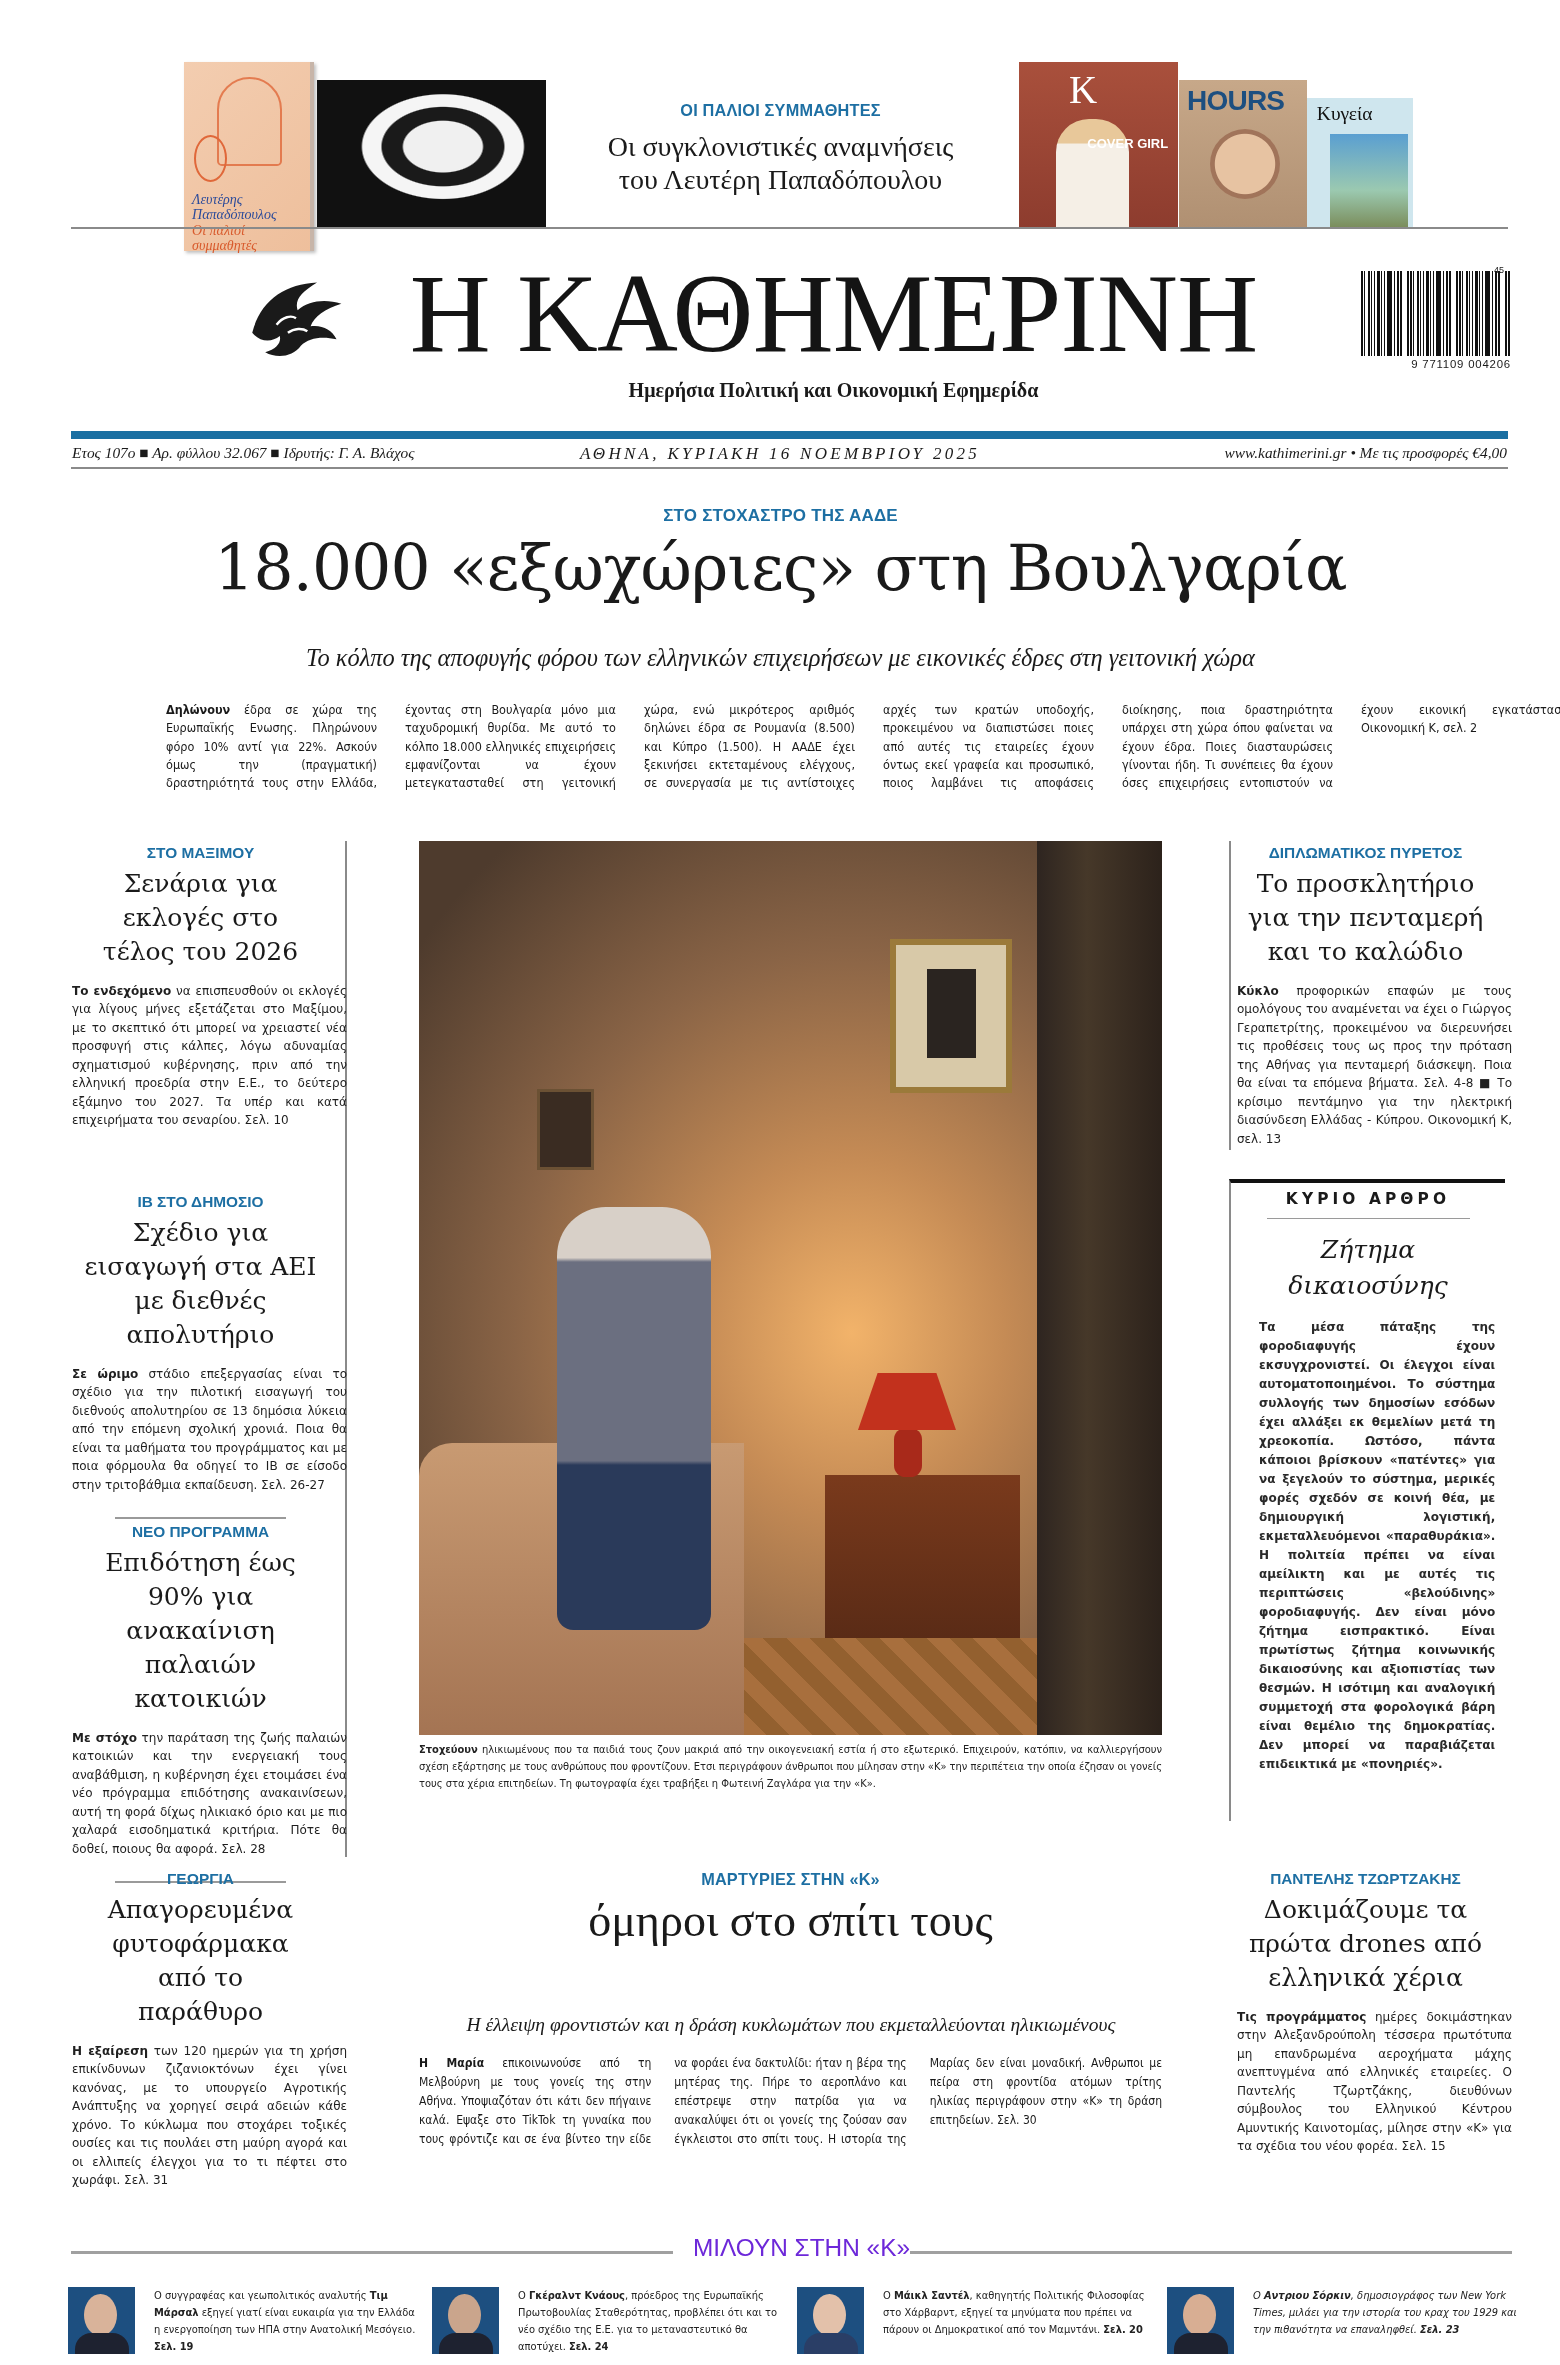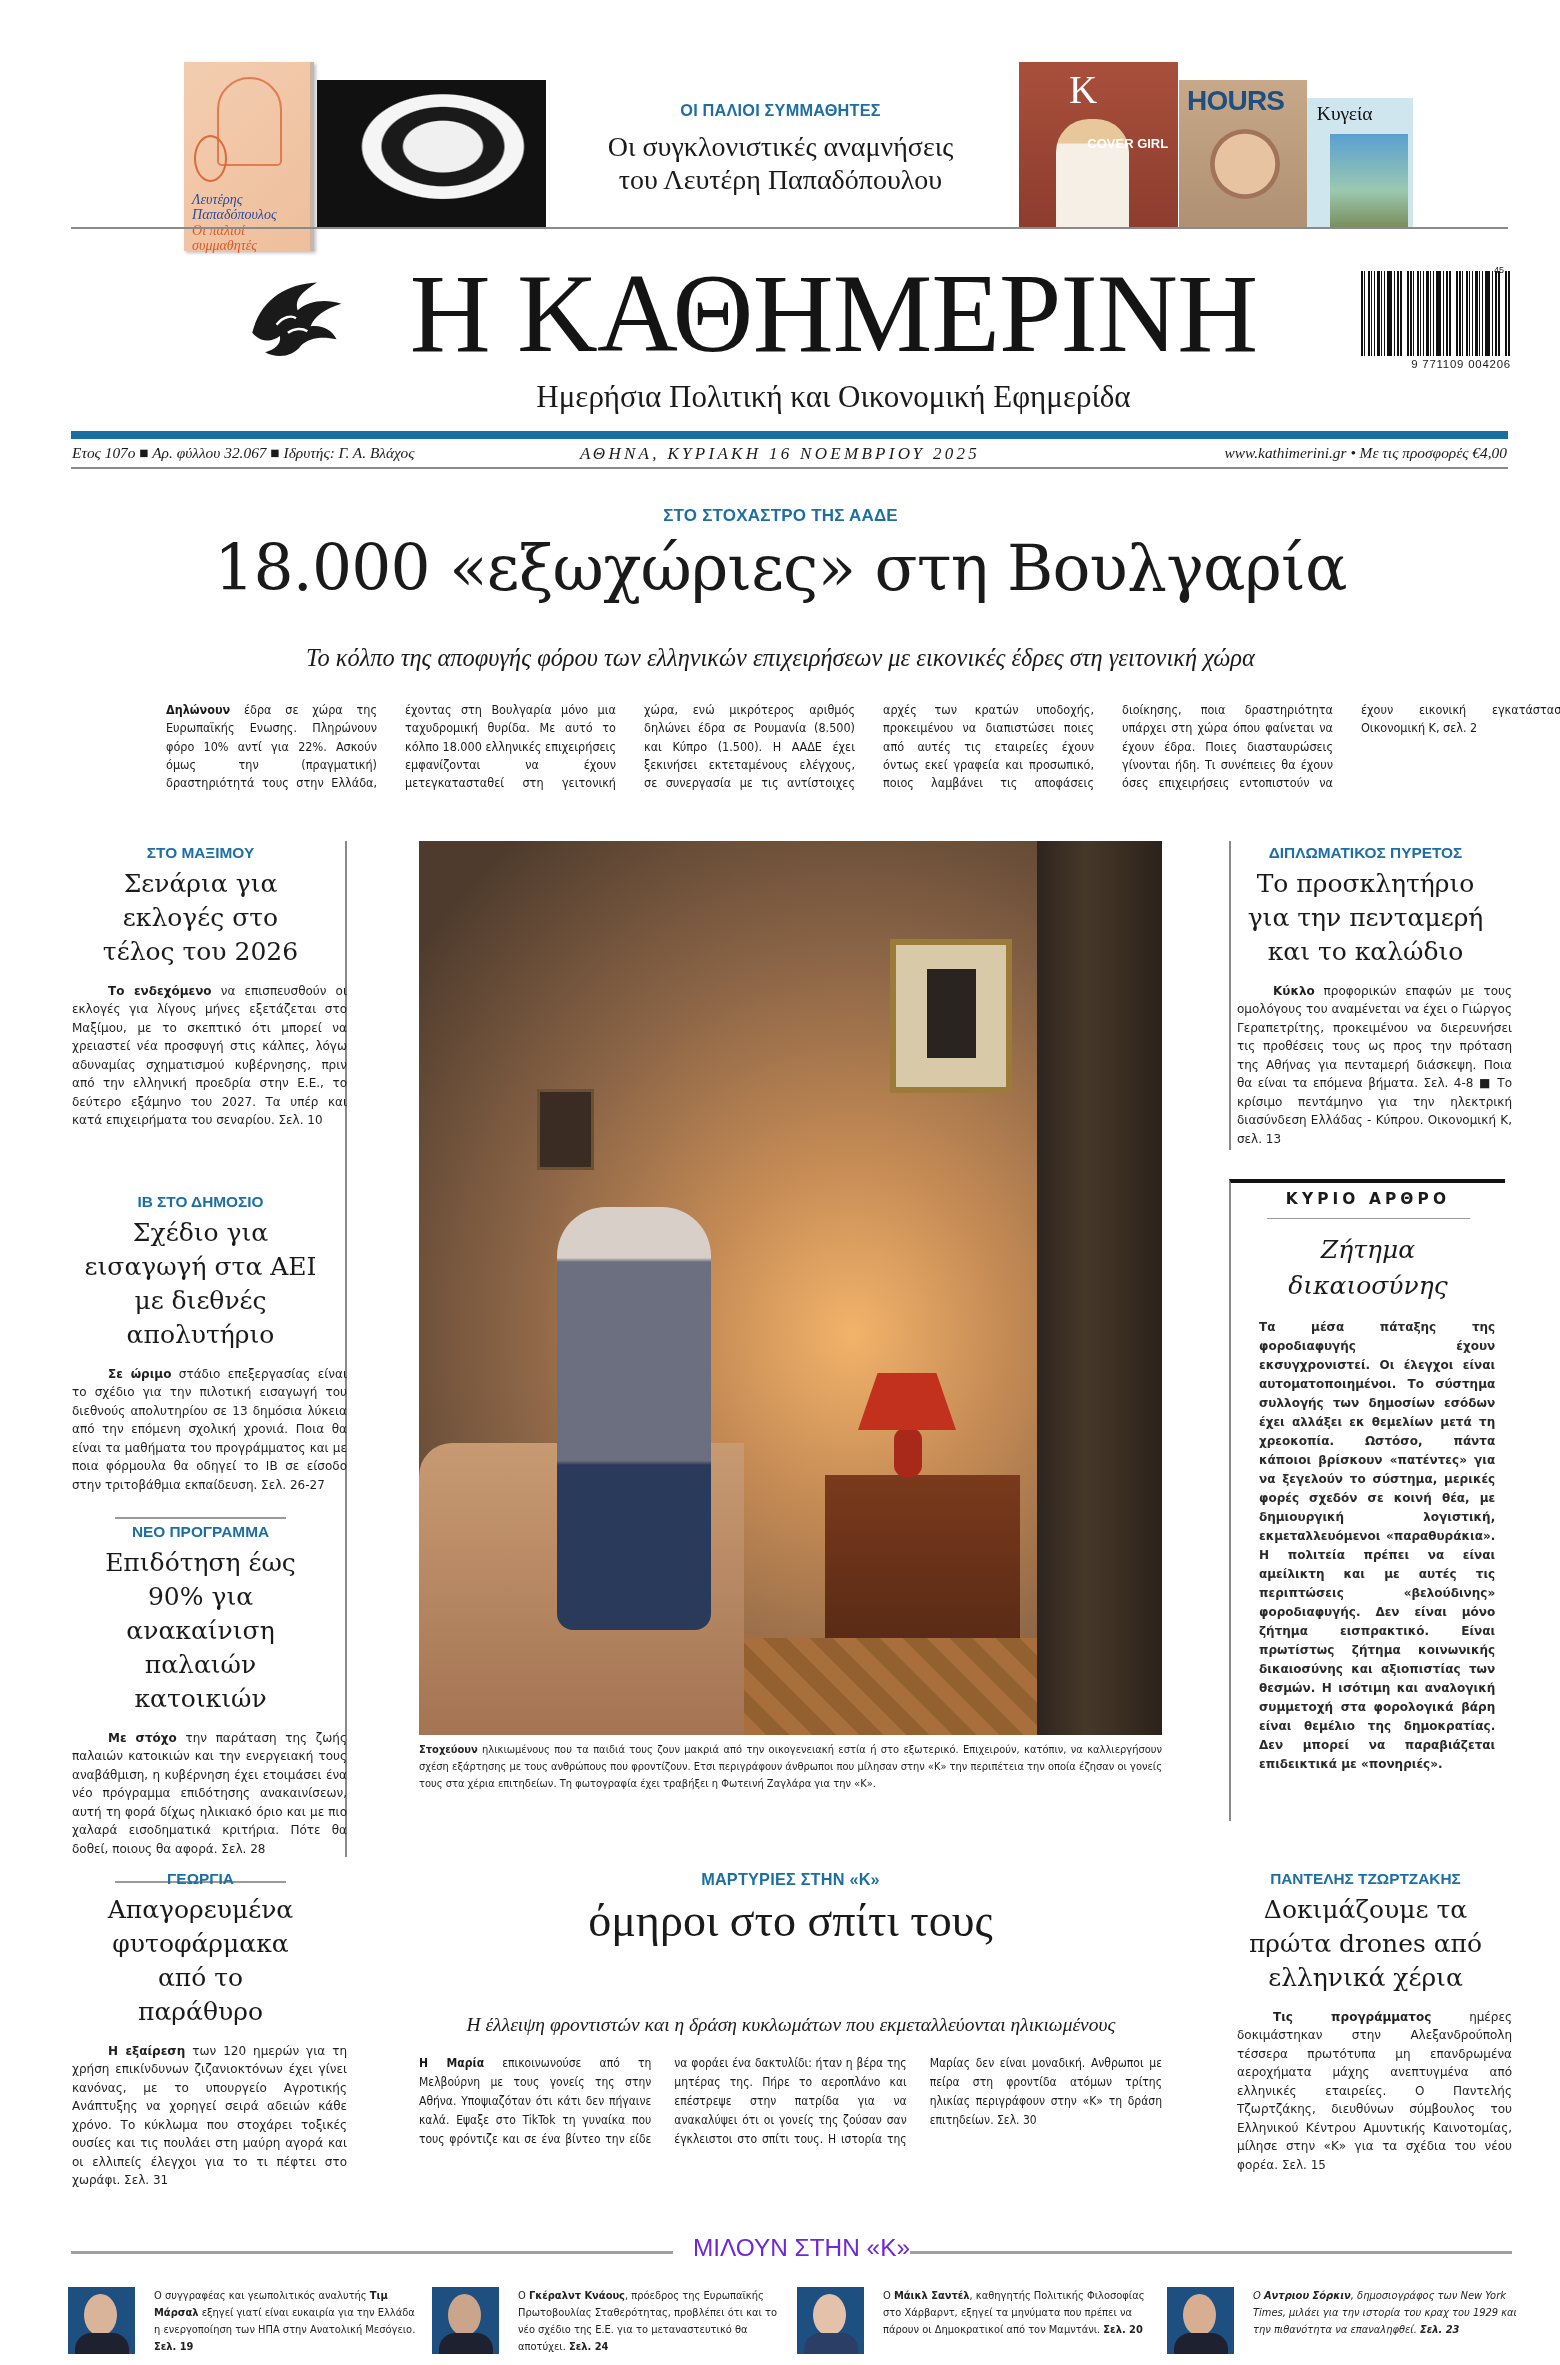--- a/index.html
+++ b/index.html
@@ -26,21 +26,21 @@
   .mag2 .watch { position:absolute; left:31px; top:49px; width:70px; height:70px; border-radius:50%; background:radial-gradient(circle,#e7c3a2 0 60%,#a1745a 62%); }
   .mag2 .strap { position:absolute; left:49px; top:33px; width:34px; height:115px; background:#7d8ea3; z-index:-1; }
   .mag3 { left:1307px; top:98px; width:106px; height:130px; background:#cfe6ee; }
   .mag3 .k { position:absolute; left:9.8px; top:4.9px; font-family:"Liberation Serif",serif; font-size:19.5px; color:#111; }
   .mag3 .img { position:absolute; left:23px; top:36px; width:78px; height:94px; background:linear-gradient(180deg,#5a9fd1,#9bc9b0 60%,#7a8c5a); }
   .rule { background:#8a8a8a; }
 
   
   .logo-icon { left: 244px; top: 268px; width: 104px; height: 94px; }
   .masthead { left: 358px; top: 252px; width: 951px; text-align:center; font-family:"Liberation Serif",serif; font-size:112px; line-height:122px; letter-spacing:-0.8px; color:#141414; white-space:nowrap; }
-  .tagline { left: 358px; top: 379px; width: 951px; text-align:center; font-family:"Liberation Serif",serif; font-size:31px; color:#1a1a1a; }
+  .tagline { left: 358px; top: 379px; width: 951px; text-align:center; font-family:"Liberation Serif",serif; font-size:20px; color:#1a1a1a;font-weight:bold; }
   .barcode { left: 1361px; top: 271px; width: 150px; height: 85px; background: repeating-linear-gradient(90deg,#111 0 1.6px,#fff 1.6px 3.3px,#111 3.3px 4.1px,#fff 4.1px 6.5px,#111 6.5px 9px,#fff 9px 9.8px); }
   .barcode-num { left: 1361px; top: 358px; width: 150px; text-align:right; font-family:"Liberation Sans",sans-serif; font-size:11.4px; letter-spacing:0.8px; }
   .barcode-issue { left: 1494px; top: 265px; font-family:"Liberation Sans",sans-serif; font-size:9px; }
   .blue-bar { left: 71px; top: 431px; width: 1437px; height: 8.1px; background:#1a6fa2; }
   .info-left { left: 72px; top: 444px; font-family:"Liberation Serif",serif; font-style:italic; font-size:15.4px; white-space:nowrap; }
   .info-center { left: 455px; top: 444px; width: 650px; text-align:center; font-family:"Liberation Serif",serif; font-style:italic; font-size:17px; letter-spacing:3.3px; white-space:nowrap; }
   .info-right { right: 54px; top: 444px; font-family:"Liberation Serif",serif; font-style:italic; font-size:15.4px; white-space:nowrap; }
   .info-rule { left: 71px; top: 467px; width: 1437px; height: 2.4px; }
 
   
@@ -48,21 +48,21 @@
   .lead-kicker { left: 374px; top: 506px; width: 813px; font-size:17px; }
   .lead-title { left: 65px; top: 528px; width: 1431px; text-align:center; font-family:"DejaVu Serif",serif; font-size:63px; line-height:81px; letter-spacing:-0.8px; white-space:nowrap; }
   .lead-sub { left: 65px; top: 644px; width: 1431px; text-align:center; font-family:"Liberation Serif",serif; font-style:italic; font-size:24.4px; white-space:nowrap; }
   .lead-body { left: 166px; top: 701px; width: 1167px; height: 98px; column-count:5; column-gap:28px; font-family:"DejaVu Sans Condensed","DejaVu Sans",sans-serif; font-size:12.5px; line-height:18.3px; text-align:justify; hyphens:auto; }
 
   
   .side { width: 293px; text-align:center; }
   .side .k { font-family:"Liberation Sans",sans-serif; font-weight:700; font-size:15.4px; color:#1d6fa3; text-transform:uppercase; margin-bottom:4.9px; }
   .side .h { font-family:"DejaVu Serif",serif; font-size:25px; line-height:34px; color:#1a1a1a; margin-bottom:13px; }
   .side .b { font-family:"DejaVu Sans",sans-serif; font-size:12px; line-height:18.5px; text-align:justify; hyphens:auto; color:#1f1f1f; }
-  .side .b .lead-in { font-weight:700;margin-left:36px; }
+  .side .b .lead-in { font-weight:700; }
   .side .divider { width: 171px; height: 1.6px; background:#9a9a9a; margin: 23px auto 0; }
   .vrule { width: 2.4px; background:#8a8a8a; }
 
   
   .photo { left: 419px; top: 841px; width: 743px; height: 894px; overflow:hidden; background: linear-gradient(90deg,#8b6a4c 0%,#a57b52 30%,#c89a64 50%,#7d5a3e 75%,#2e231c 82%,#3a2c22 100%); }
   .photo .wall { position:absolute; left:0; top:0; width:618px; height:894px; background: radial-gradient(ellipse at 70% 55%, #f2b36a 0%, #c58b55 25%, #8a6446 55%, #4e3b2d 90%); }
   .photo .door { position:absolute; left:618px; top:0; width:125px; height:894px; background: linear-gradient(90deg,#2e2520,#463829 40%,#2c221b); }
   .photo .frame { position:absolute; left:471px; top:98px; width:122px; height:154px; border:6.5px solid #9b7a3a; background:#d8c9a8; }
   .photo .frame::after { content:""; position:absolute; left:31px; top:24.4px; width:49px; height:89px; background:#2a2420; }
   .photo .small-frame { position:absolute; left:118px; top:248px; width:57px; height:81px; background:#3a2c22; border:3.3px solid #6b5134; }

